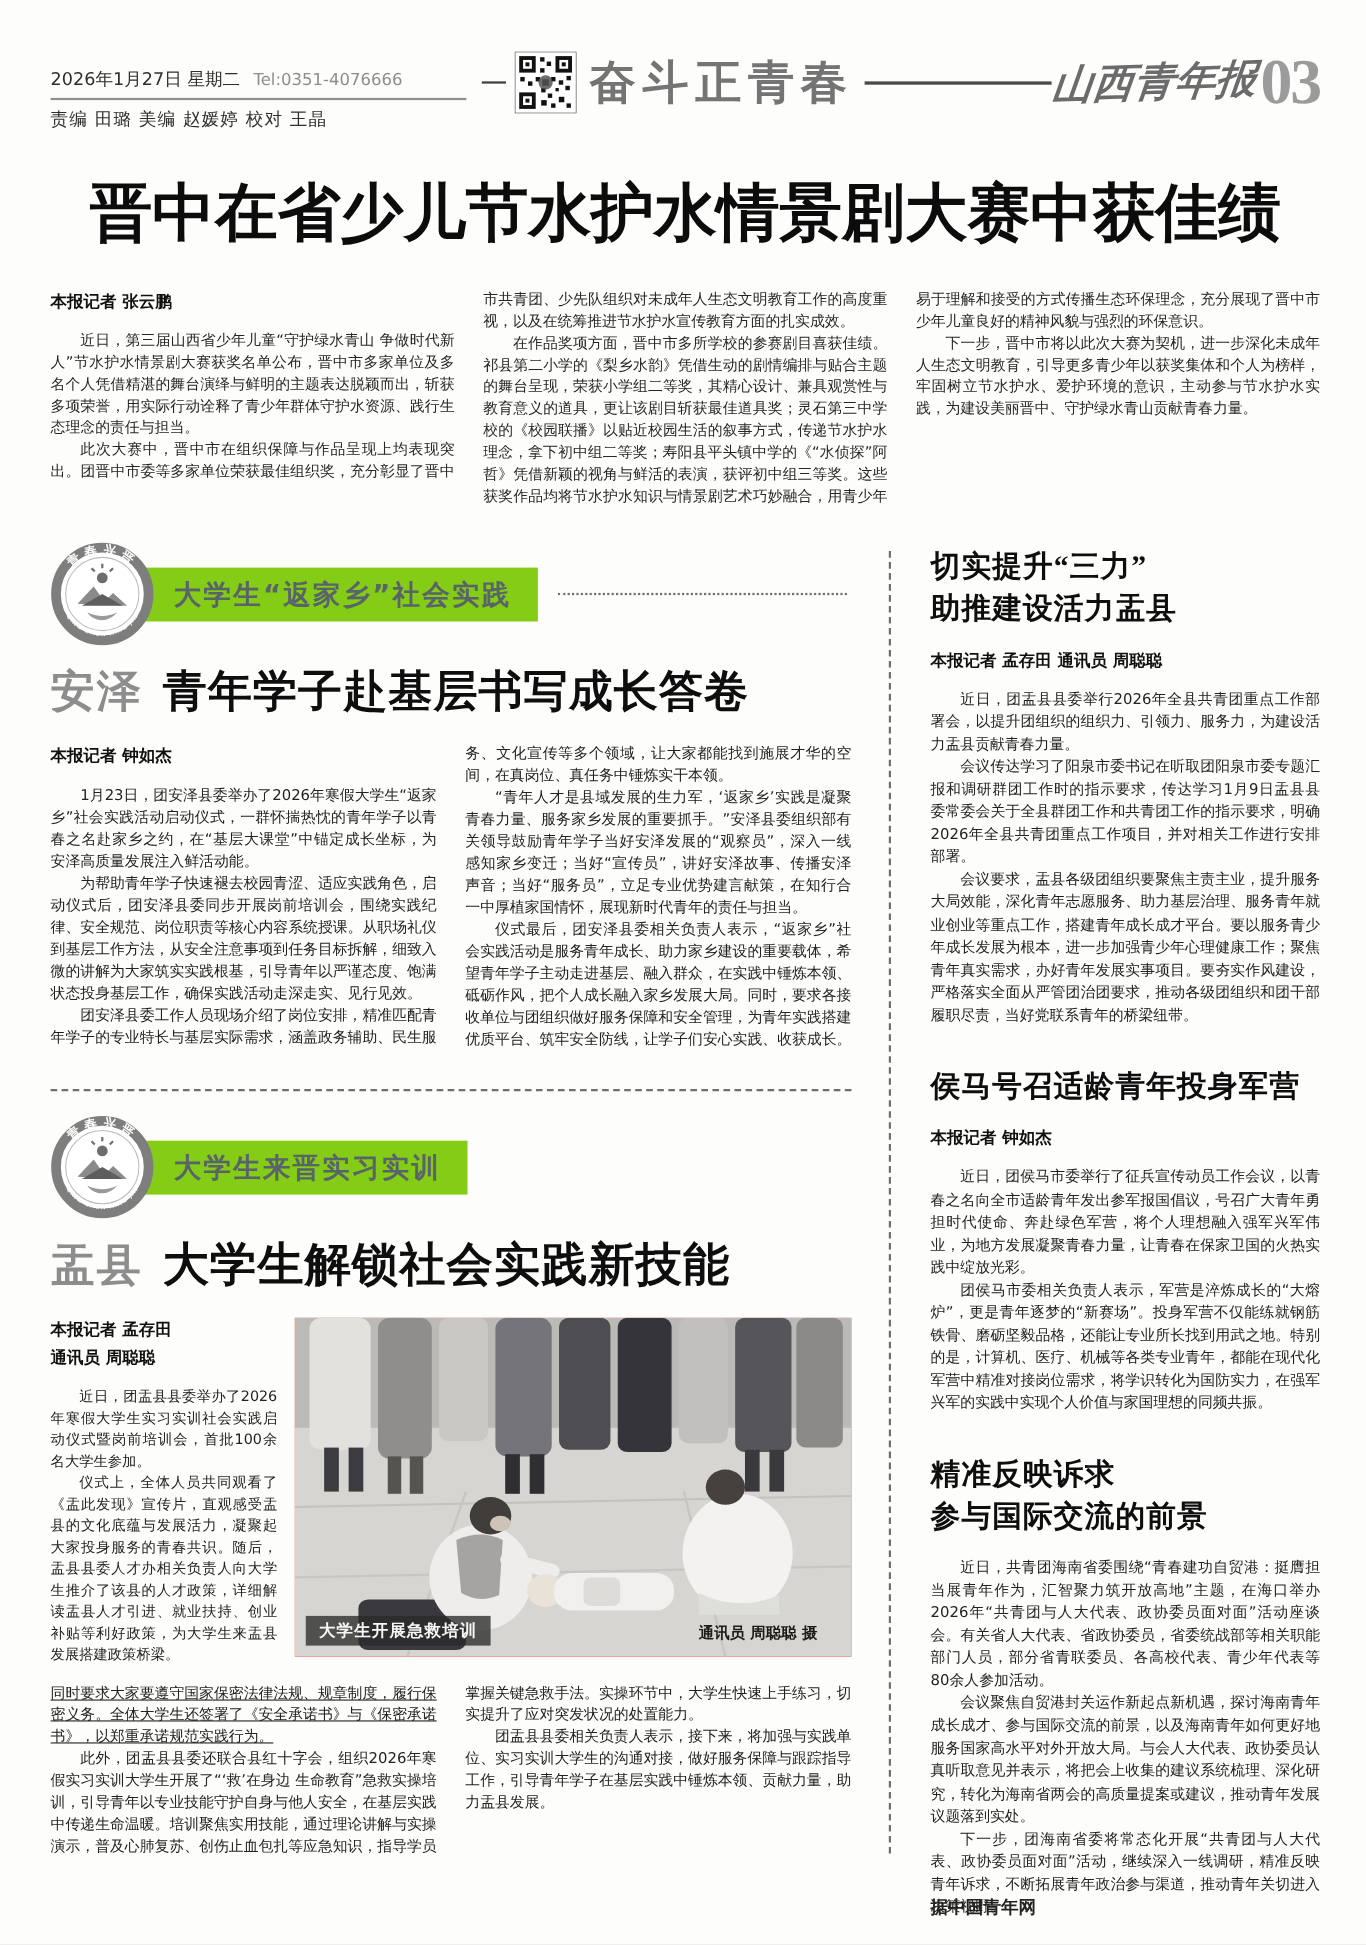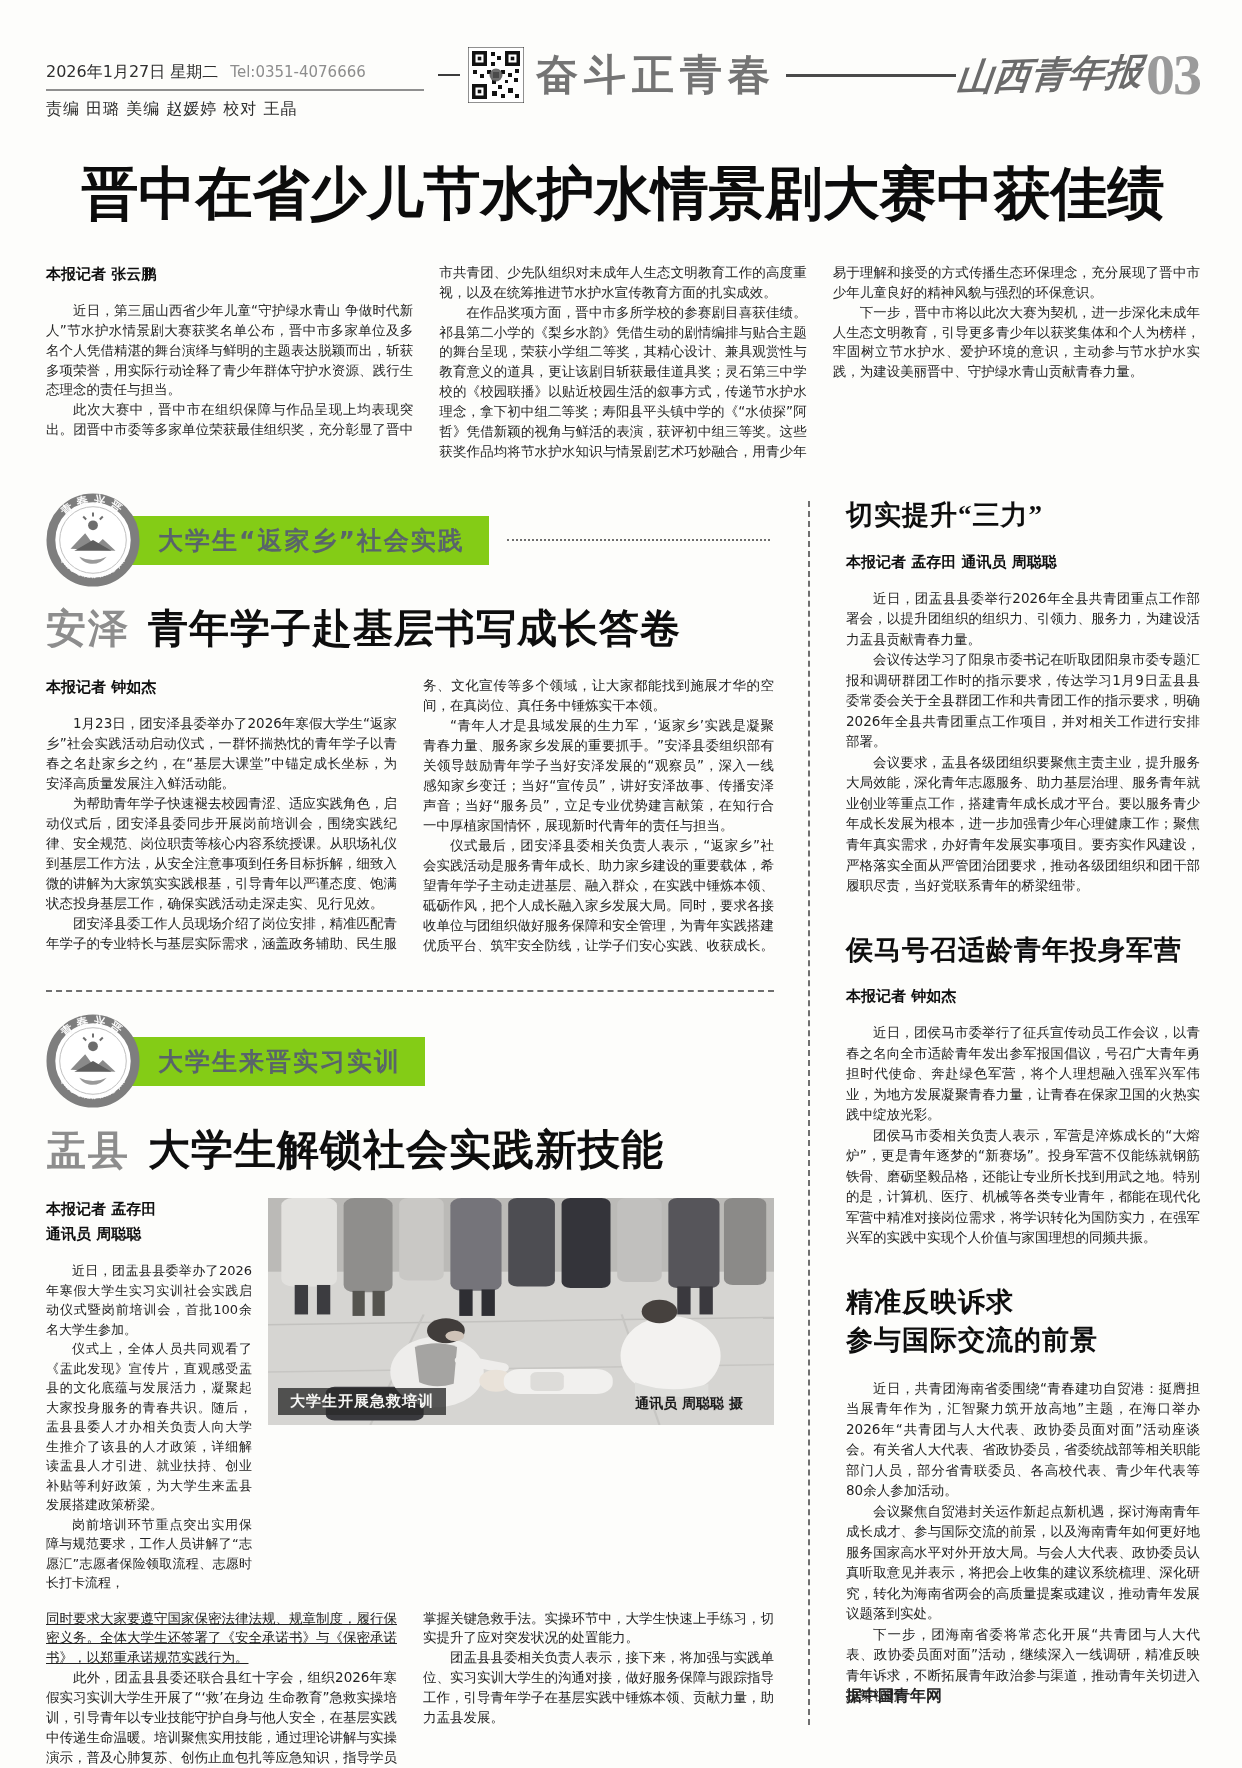--- a/index.html
+++ b/index.html
@@ -48,21 +48,21 @@
   .sec-title { font-size:40px; font-weight:900; color:#0e0e0e; letter-spacing:1px; }
   .section1 { border-bottom:2px dashed #6f6f6f; padding-bottom:26px; }
   .sec1-cols { margin-top:20px; height:288px; column-count:2; column-gap:26px; column-fill:auto;
     font-size:13.5px; line-height:1.48; text-align:justify; }
   .section2 { margin-top:22px; }
   .section2 .sec-title { font-size:42px; }
   .photo-row { display:flex; gap:16px; margin-top:20px; }
   .narrow-col { width:206px; flex:0 0 206px; font-size:13px; line-height:1.5; text-align:justify; }
   .narrow-col .byline { margin-bottom:2px; }
   .narrow-col .byline2 { margin-bottom:16px; }
-  .photo-wrap { position:relative; flex:1; height:227px; background:#ef4444; }
+  .photo-wrap { position:relative; flex:1; height:308px; background:#ef4444; }
   .photo-wrap svg { width:100%; height:100%; display:block; }
   .photo-caption { position:absolute; left:10px; bottom:10px; background:rgba(42,42,42,0.78); color:#f6f6f4;
     font-size:15px; font-weight:700; letter-spacing:1px; padding:4px 12px; }
   .photo-credit { position:absolute; right:31px; bottom:12px; color:#1b1b1b; font-size:14px; font-weight:700; }
   .bottom-cols { margin-top:16px; height:176px; column-count:2; column-gap:26px; column-fill:auto;
     font-size:13.5px; line-height:1.48; text-align:justify; }
   .bottom-cols p.para:first-child { text-indent:0;text-decoration:underline; }
   
   .r-article { }
   .r-article + .r-article { margin-top:36px; }
@@ -208,21 +208,20 @@
           <span class="kicker">盂县</span>
           <span class="sec-title">大学生解锁社会实践新技能</span>
         </div>
         <div class="photo-row">
           <div class="narrow-col">
             <div class="byline">本报记者 孟存田</div>
             <div class="byline byline2">通讯员 周聪聪</div>
             <div>
                 <p class="para">近日，团盂县县委举办了2026年寒假大学生实习实训社会实践启动仪式暨岗前培训会，首批100余名大学生参加。</p>
                 <p class="para">仪式上，全体人员共同观看了《盂此发现》宣传片，直观感受盂县的文化底蕴与发展活力，凝聚起大家投身服务的青春共识。随后，盂县县委人才办相关负责人向大学生推介了该县的人才政策，详细解读盂县人才引进、就业扶持、创业补贴等利好政策，为大学生来盂县发展搭建政策桥梁。</p>
-                <p class="para">岗前培训环节重点突出实用保障与规范要求，工作人员讲解了“志愿汇”志愿者保险领取流程、志愿时长打卡流程，</p>
               </div>
           </div>
           <div class="photo-wrap">
             <svg viewBox="0 0 455 308" preserveAspectRatio="none">
               <rect width="455" height="308" fill="#d6d5d2"></rect>
               <rect width="455" height="100" fill="#bbbab7"></rect>
               <rect x="12" y="0" width="50" height="120" rx="10" fill="#e2e1de"></rect>
               <rect x="68" y="0" width="44" height="128" rx="10" fill="#8f8e8c"></rect>
               <rect x="118" y="0" width="40" height="112" rx="8" fill="#c9c8c5"></rect>
               <rect x="164" y="0" width="46" height="126" rx="10" fill="#75747a"></rect>
@@ -270,20 +269,21 @@
       </div>
     </div>
 
     <div class="v-divider"></div>
 
     <div class="right-region">
 
       <div class="r-article">
         <div class="r-head">
           <div>切实提升“三力”</div>
+          <div>助推建设活力盂县</div>
         </div>
         <div class="r-byline">本报记者 孟存田 通讯员 周聪聪</div>
         <div class="r-body">
             <p class="para">近日，团盂县县委举行2026年全县共青团重点工作部署会，以提升团组织的组织力、引领力、服务力，为建设活力盂县贡献青春力量。</p>
             <p class="para">会议传达学习了阳泉市委书记在听取团阳泉市委专题汇报和调研群团工作时的指示要求，传达学习1月9日盂县县委常委会关于全县群团工作和共青团工作的指示要求，明确2026年全县共青团重点工作项目，并对相关工作进行安排部署。</p>
             <p class="para">会议要求，盂县各级团组织要聚焦主责主业，提升服务大局效能，深化青年志愿服务、助力基层治理、服务青年就业创业等重点工作，搭建青年成长成才平台。要以服务青少年成长发展为根本，进一步加强青少年心理健康工作；聚焦青年真实需求，办好青年发展实事项目。要夯实作风建设，严格落实全面从严管团治团要求，推动各级团组织和团干部履职尽责，当好党联系青年的桥梁纽带。</p>
           </div>
       </div>
 
       <div class="r-article">

